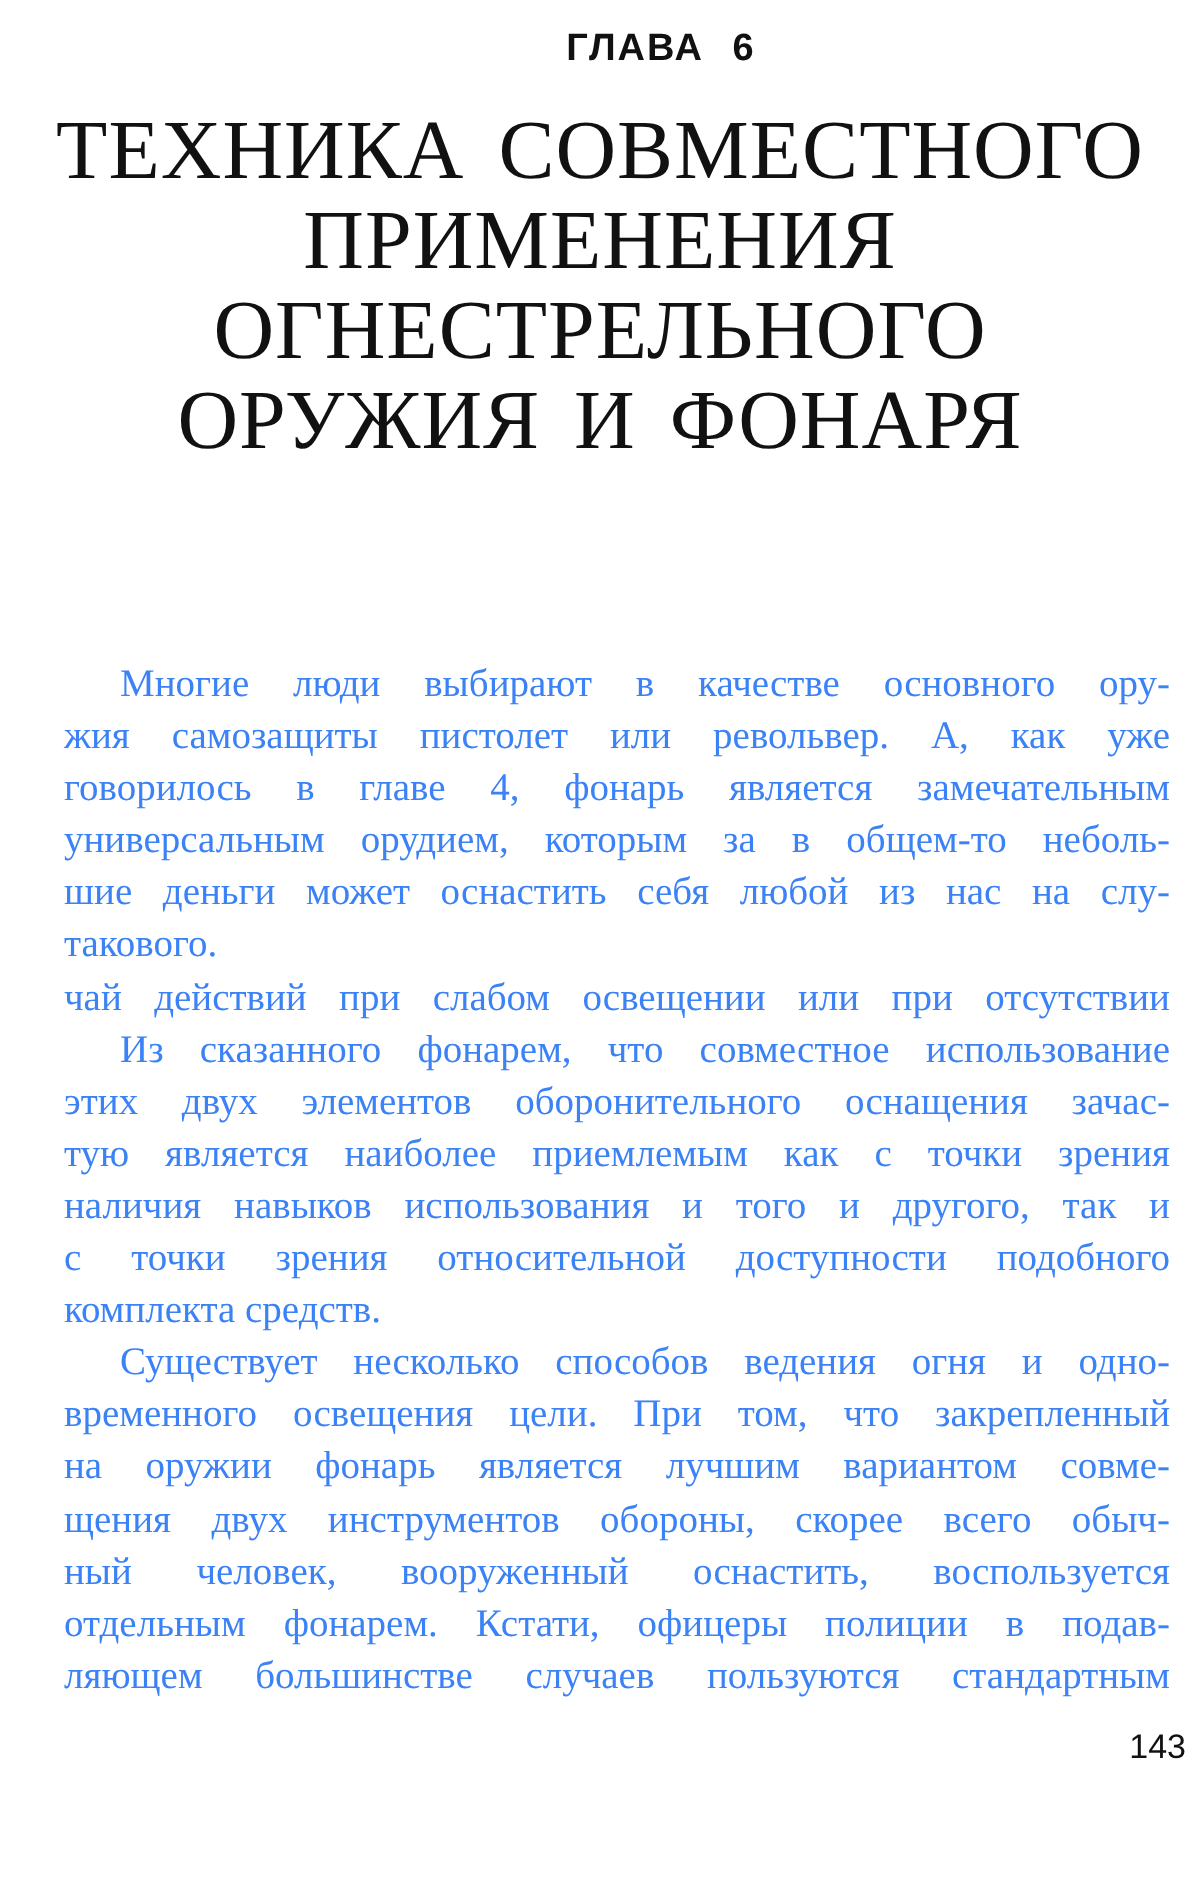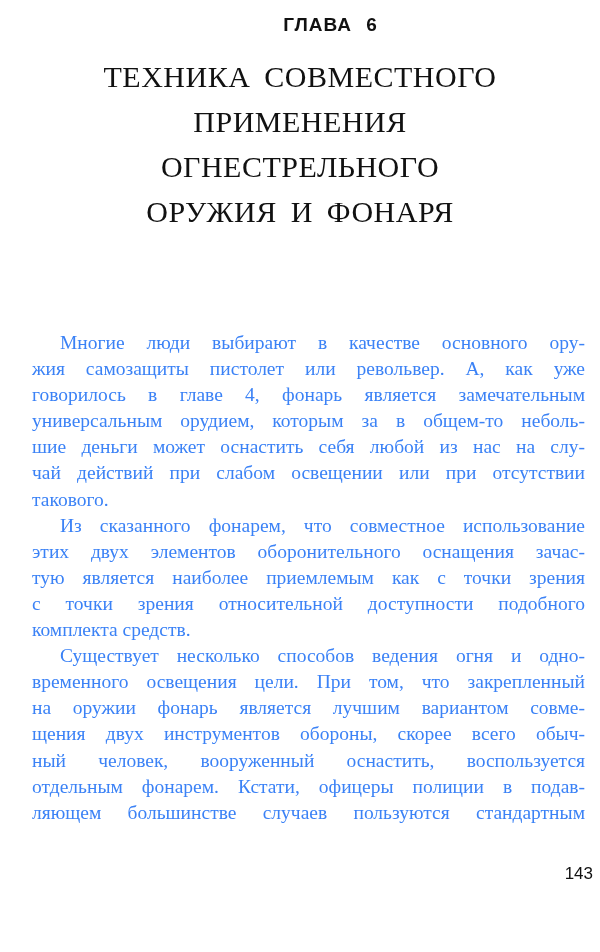--- a/index.html
+++ b/index.html
@@ -27,21 +27,21 @@
       word-spacing: 8px;
       margin-left: 47px;
     }
     .chapter-title {
       position: absolute;
       top: 54px;
       left: 0;
       width: 600px;
       text-align: center;
       font-family: "Liberation Serif", serif;
-      font-size: 30px;
+      font-size: 42px;
       line-height: 45px;
       letter-spacing: 0.5px;
       word-spacing: 6px;
     }
     .chapter-title div {
       white-space: nowrap;
     }
     .body-text {
       position: absolute;
       top: 330px;
@@ -87,27 +87,28 @@
   <div>ОРУЖИЯ И ФОНАРЯ</div>
 </div>
 
 <div class="body-text">
   <div>
     <span class="line indent">Многие люди выбирают в качестве основного ору-</span>
     <span class="line">жия самозащиты пистолет или револьвер. А, как уже</span>
     <span class="line">говорилось в главе 4, фонарь является замечательным</span>
     <span class="line">универсальным орудием, которым за в общем-то неболь-</span>
     <span class="line">шие деньги может оснастить себя любой из нас на слу-</span>
+    <span class="line last">такового.</span>
     <span class="line">чай действий при слабом освещении или при отсутствии</span>
-    <span class="line last">такового.</span>
   </div>
   <div>
     <span class="line indent">Из сказанного фонарем, что совместное использование</span>
     <span class="line">этих двух элементов оборонительного оснащения зачас-</span>
     <span class="line">тую является наиболее приемлемым как с точки зрения</span>
+    <span class="line">наличия навыков использования и того и другого, так и</span>
     <span class="line">с точки зрения относительной доступности подобного</span>
     <span class="line last">комплекта средств.</span>
   </div>
   <div>
     <span class="line indent">Существует несколько способов ведения огня и одно-</span>
     <span class="line">временного освещения цели. При том, что закрепленный</span>
     <span class="line">на оружии фонарь является лучшим вариантом совме-</span>
     <span class="line">щения двух инструментов обороны, скорее всего обыч-</span>
     <span class="line">ный человек, вооруженный оснастить, воспользуется</span>
     <span class="line">отдельным фонарем. Кстати, офицеры полиции в подав-</span>

